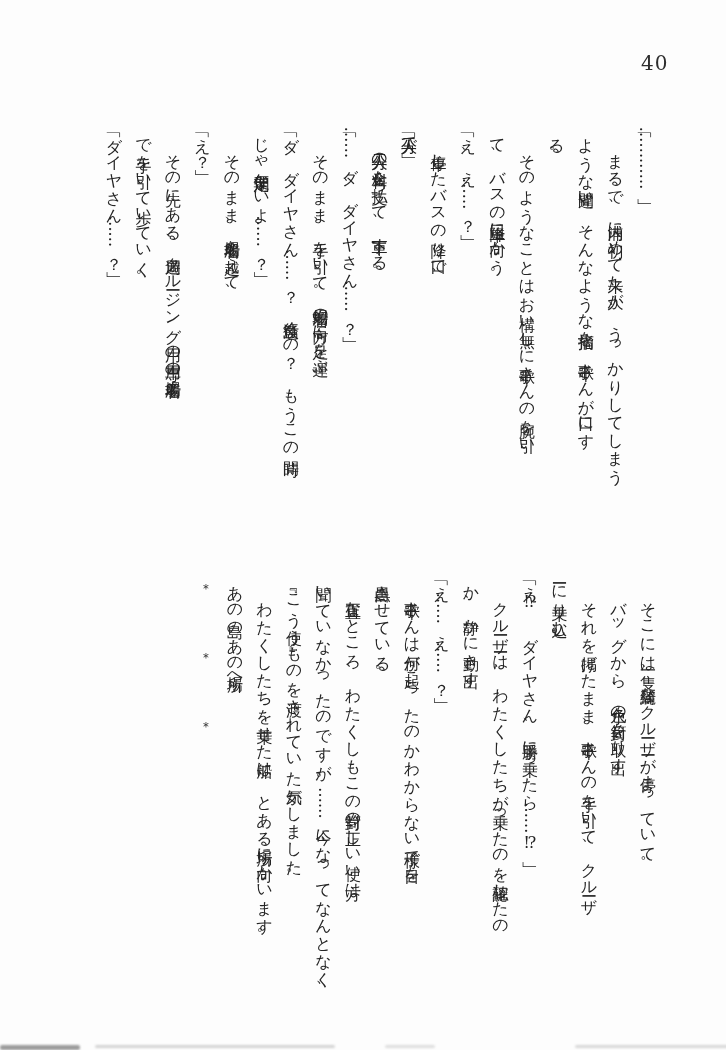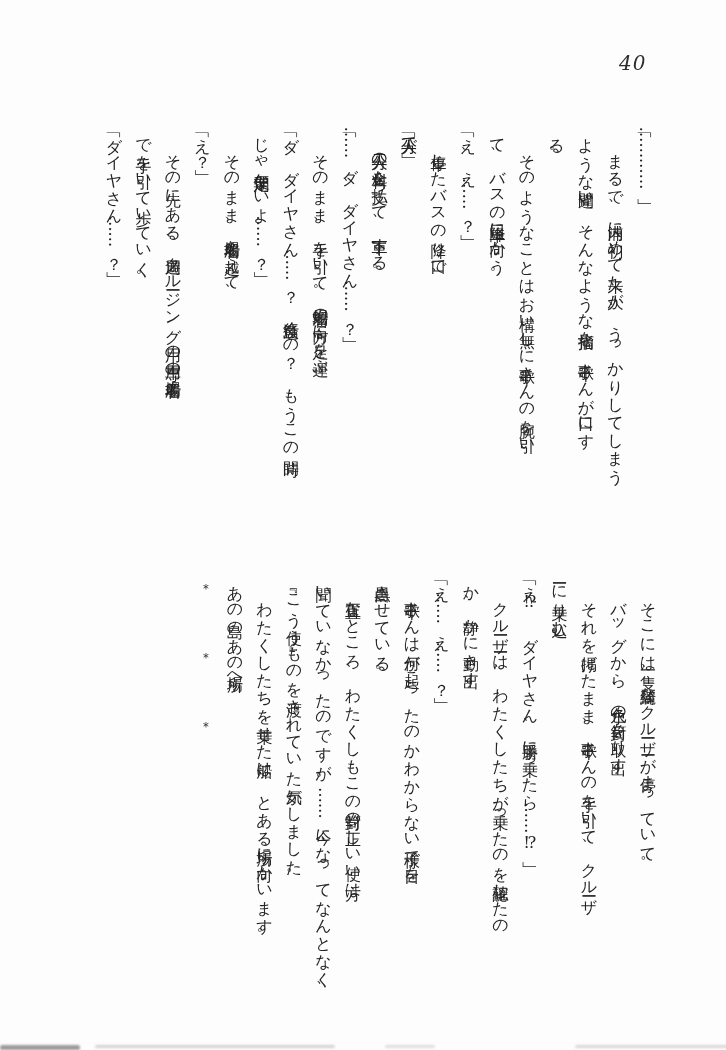--- a/index.html
+++ b/index.html
@@ -7,25 +7,24 @@
     position:relative;
     width:726px; height:1050px;
     margin:0 auto;
     background:#fdfdfd;
     overflow:hidden;
     color:#242424;
     font-family:"DejaVu Serif","Liberation Serif",serif;
   }
   .page-number {
     position:absolute;
-    top:51px; left:619px;
+    top:51px; left:641px;
     font-size:20px;
     letter-spacing:1px;
     color:#2e2e2e;
-    font-style:italic;
   }
   .vtext {
     position:absolute;
     writing-mode:vertical-rl;
     text-orientation:mixed;
     font-size:16px;
     line-height:29.5px;
     letter-spacing:-0.4px;
   }
   .vtext p { margin:0; padding:0; }

